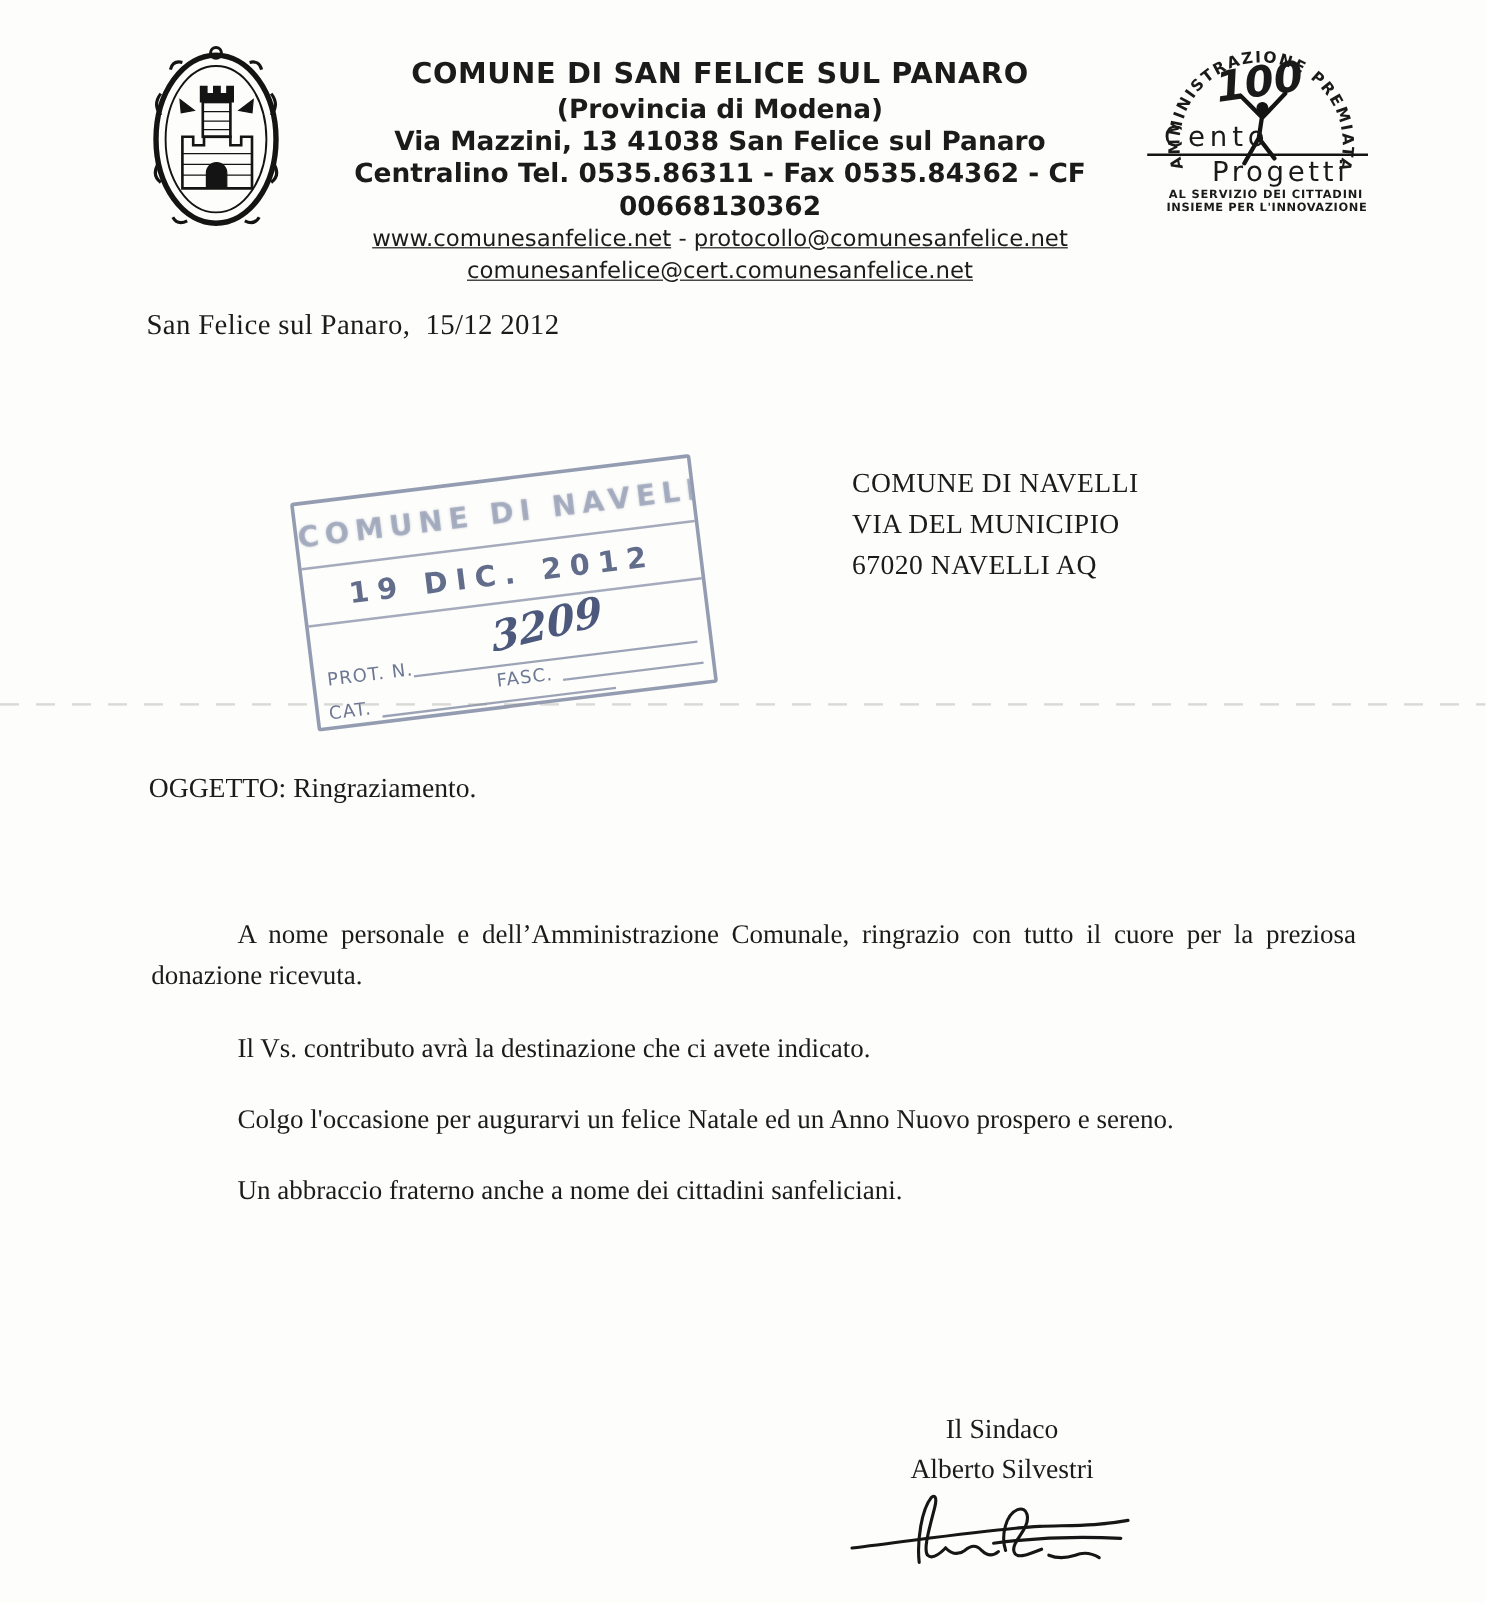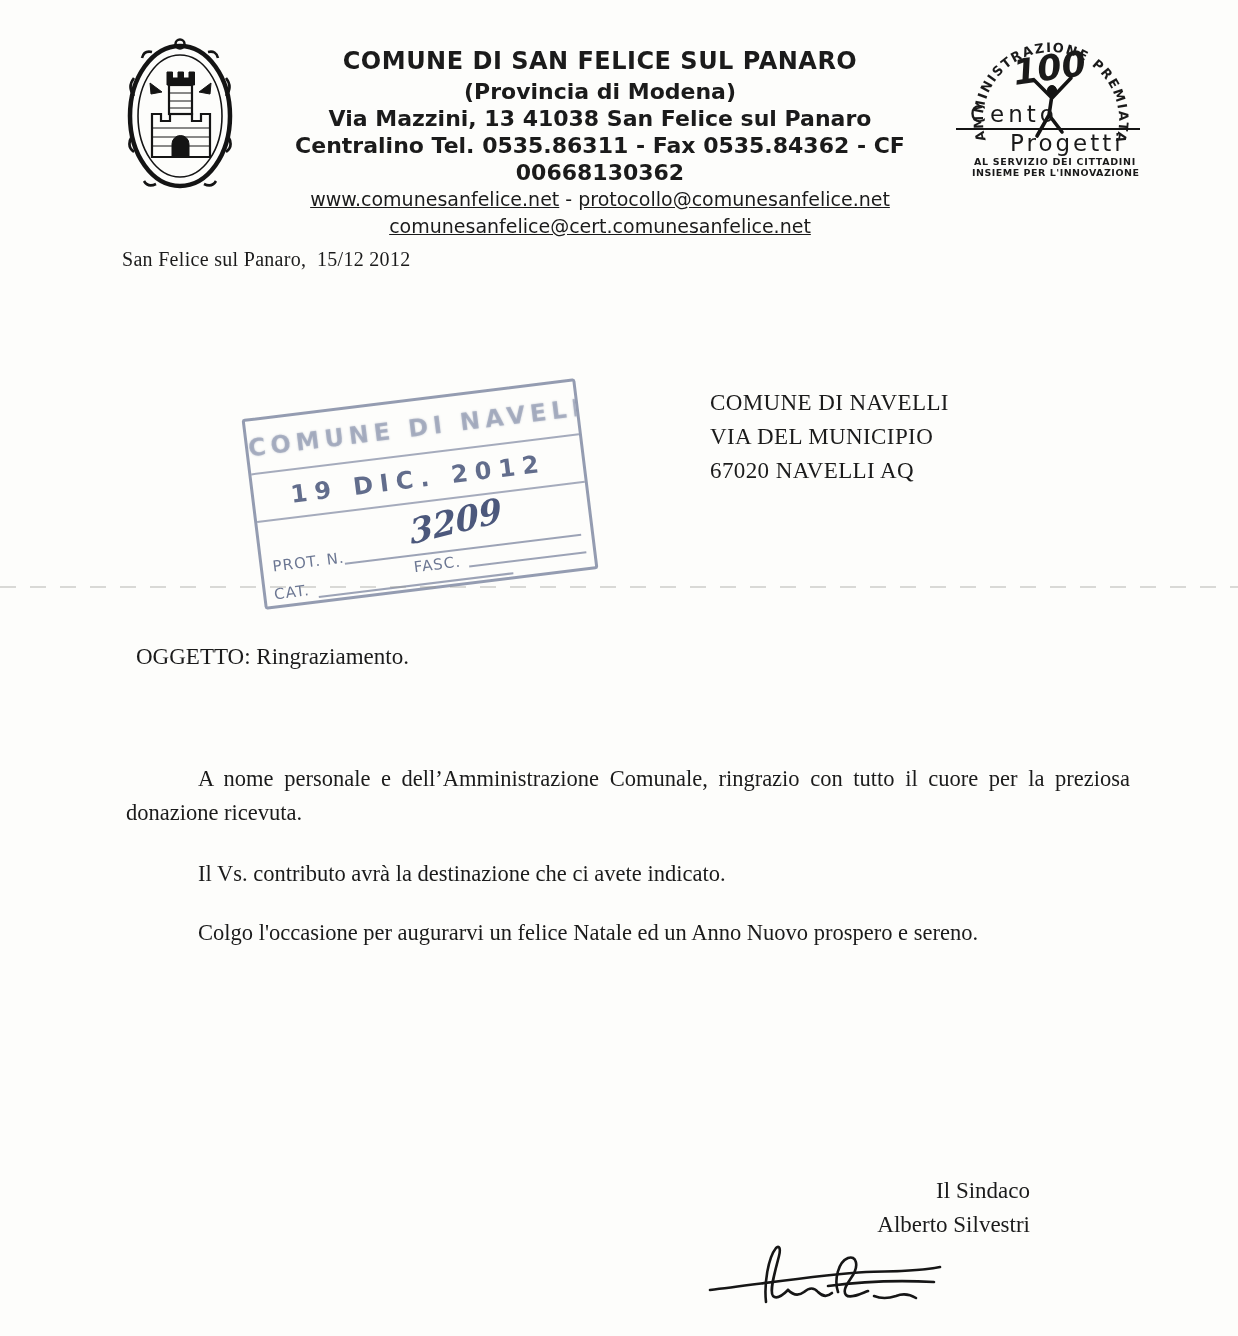--- a/index.html
+++ b/index.html
@@ -20,23 +20,23 @@
   }
   .lh-org   { font-size:24px; font-weight:700; letter-spacing:0.5px; line-height:34px; }
   .lh-line  { font-size:22px; line-height:27px;font-weight:bold; }
   .lh-links { font-size:19px; line-height:27px; }
   .lh-links .u { text-decoration:underline; }
 
   .award-logo { position:absolute; left:948px; top:16px; width:205px; height:165px; }
   .award-logo text { fill:#1a1a1a; font-family:"DejaVu Sans", sans-serif; }
 
   
-  .date-line { position:absolute; left:122px; top:248px; font-size:20px; letter-spacing:0.3px; }
+  .date-line { position:absolute; left:122px; top:258px; font-size:24px; letter-spacing:0.3px; }
   .recipient { position:absolute; left:710px; top:386px; font-size:23px; line-height:34px; letter-spacing:0.4px; }
-  .subject   { position:absolute; left:136px; top:644px; font-size:23px; }
+  .subject   { position:absolute; left:124px; top:644px; font-size:23px; }
 
   
   .stamp {
     position:absolute; left:252px; top:398px; width:336px; height:192px;
     transform:rotate(-7deg);
     border:3px solid rgba(92,104,136,0.65);
     border-radius:3px;
     font-family:"DejaVu Sans", sans-serif;
     background:rgba(255,255,255,0.0);
   }
@@ -80,21 +80,21 @@
   }
 
   
   .body-text { position:absolute; left:126px; top:762px; width:1004px;
     font-size:22.5px; line-height:34px; text-align:justify; }
   .body-text p { text-indent:72px; margin-bottom:25px; }
   .body-text p.gap { margin-bottom:27px; }
 
   
   .sig-block { position:absolute; left:640px; top:1174px; width:390px;
-    text-align:right; font-size:23px; line-height:34px; }
+    text-align:center; font-size:23px; line-height:34px; }
   .sig-scribble { position:absolute; left:706px; top:1242px; width:240px; height:72px; }
 </style>
 </head>
 <body>
 
 <div class="crest">
   <svg viewBox="0 0 108 156" width="108" height="156" aria-hidden="true">
     <g fill="none" stroke="#141414">
       <ellipse cx="54" cy="80" rx="50" ry="70" stroke-width="4.5"></ellipse>
       <ellipse cx="54" cy="80" rx="42" ry="61" stroke-width="1.6"></ellipse>
@@ -166,20 +166,21 @@
   <div>VIA DEL MUNICIPIO</div>
   <div>67020 NAVELLI AQ</div>
 </div>
 
 <div class="subject">OGGETTO: Ringraziamento.</div>
 
 <div class="body-text">
   <p class="gap">A nome personale e dell’Amministrazione Comunale, ringrazio con tutto il cuore per la preziosa donazione ricevuta.</p>
   <p>Il Vs. contributo avrà la destinazione che ci avete indicato.</p>
   <p>Colgo l'occasione per augurarvi un felice Natale ed un Anno Nuovo prospero e sereno.</p>
+  <p>Un abbraccio fraterno anche a nome dei cittadini sanfeliciani.</p>
 </div>
 
 <div class="sig-block">
   <div>Il Sindaco</div>
   <div>Alberto Silvestri</div>
 </div>
 
 <div class="sig-scribble">
   <svg viewBox="0 0 240 72" width="240" height="72" aria-hidden="true">
     <g fill="none" stroke="#161616" stroke-width="2.6" stroke-linecap="round">

